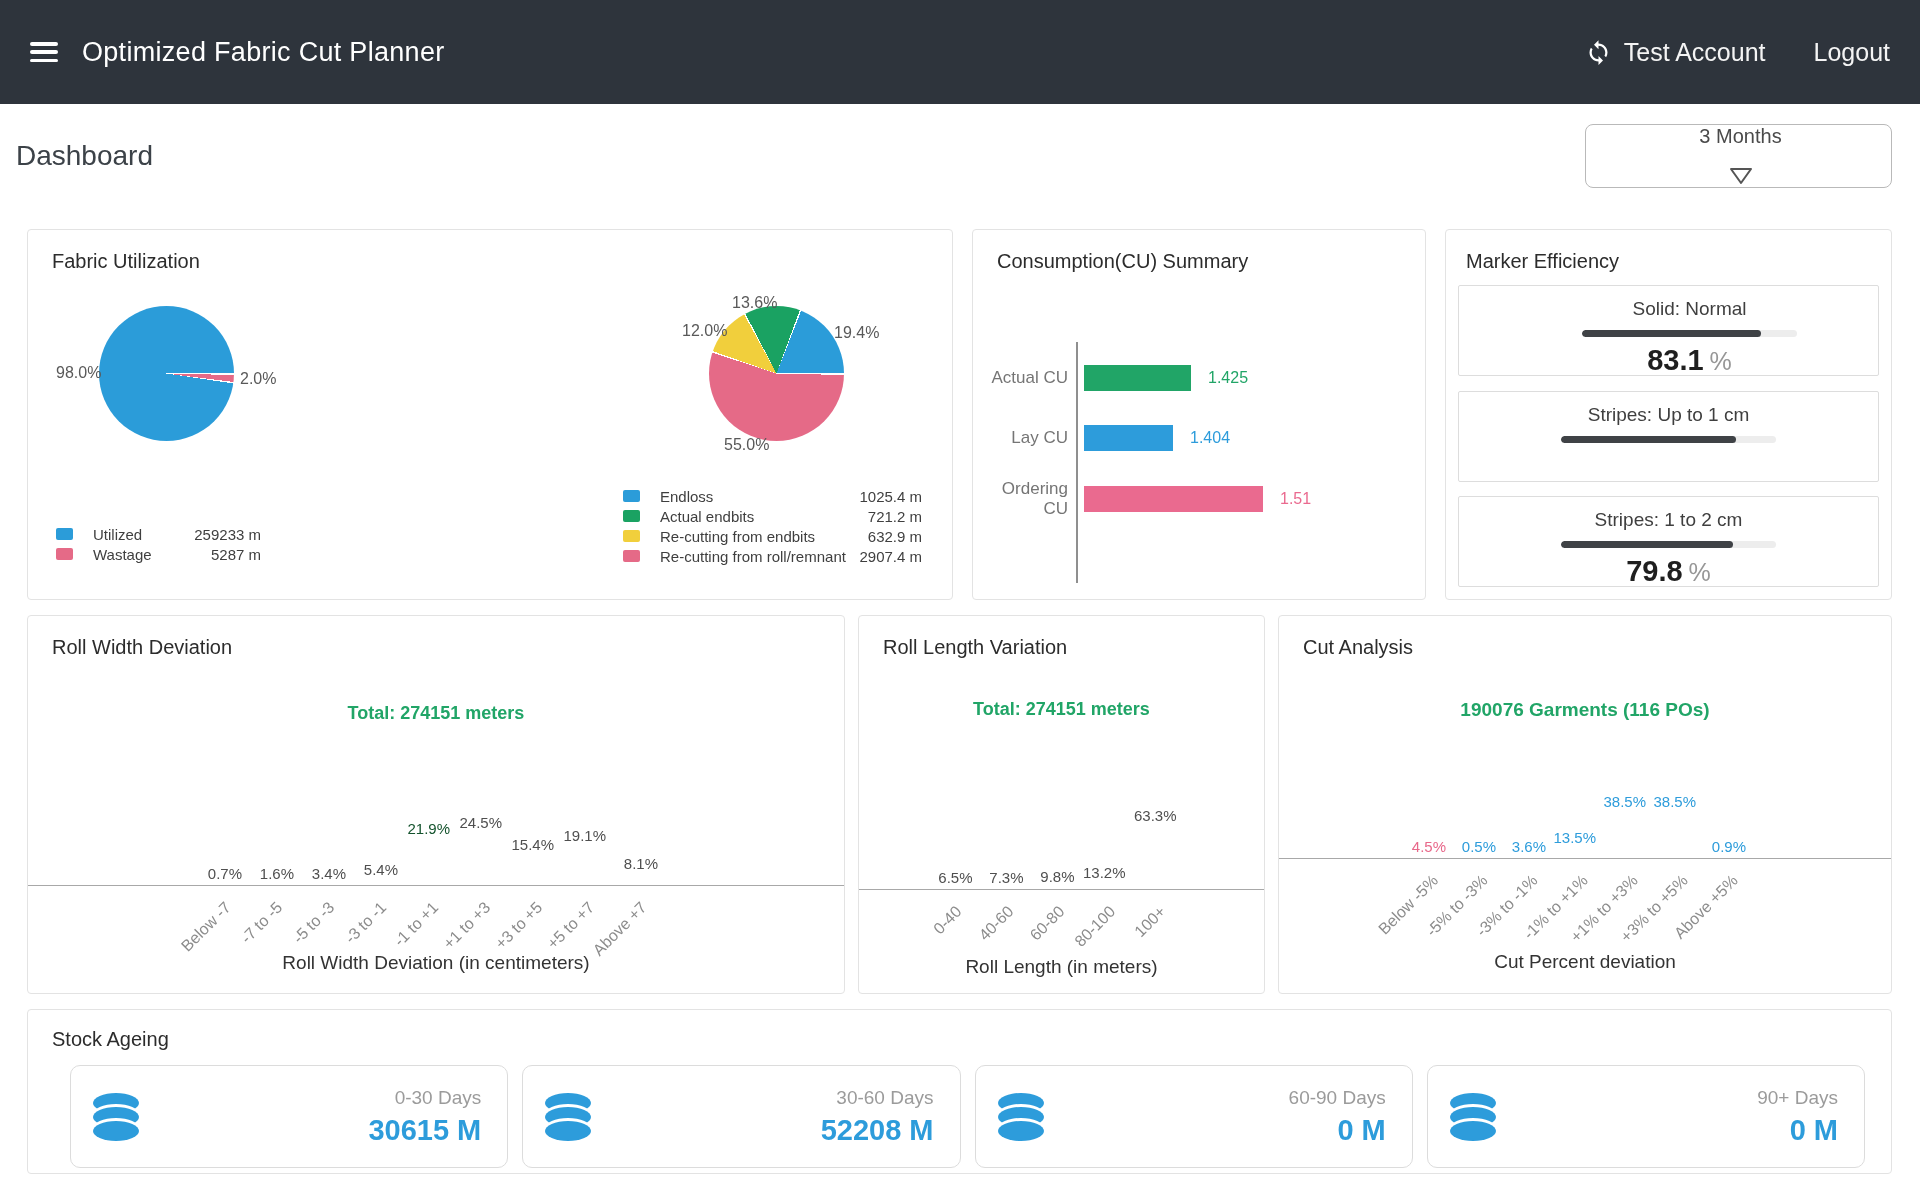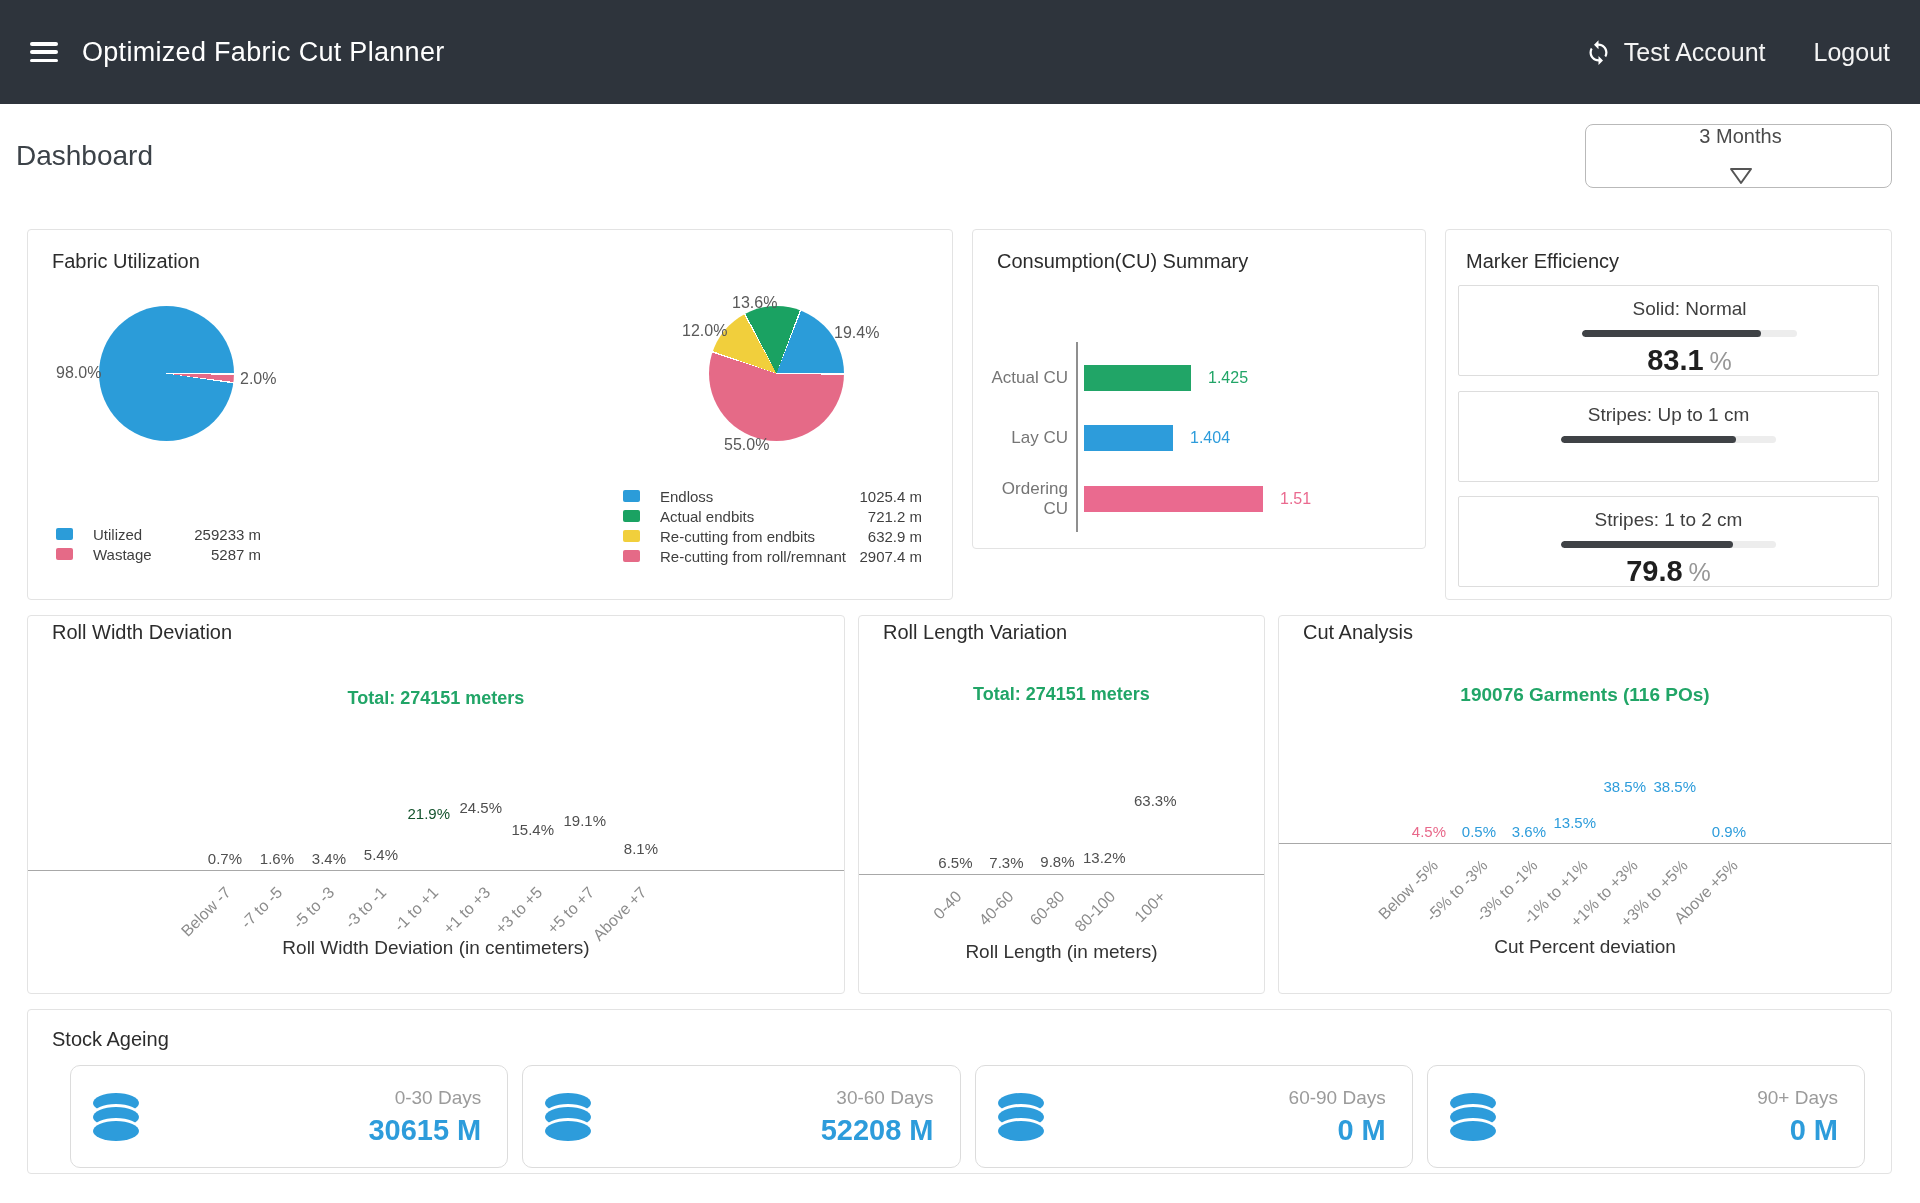--- a/index.html
+++ b/index.html
@@ -21,21 +21,21 @@
   .select { width:307px; height:64px; border:1.5px solid #b9b9b9; border-radius:8px; display:flex; align-items:center; justify-content:space-between; padding:0 22px 0 26px; font-size:20px; color:#4a4a4a; cursor:pointer; background:#fff;flex-direction:column; }
 
   
   .content { margin:41px 28px 0 27px; display:flex; flex-direction:column; gap:15px; }
   .row { display:flex; justify-content:space-between; }
   .panel { background:#fff; border:1px solid #e3e3e3; border-radius:4px; position:relative; }
   .panel h2 { font-size:20px; font-weight:500; color:#2c2c2c; }
 
   
   .p-fabric { width:926px; height:371px; }
-  .p-consumption { width:454px; height:320px; }
+  .p-consumption { width:454px; height:371px; }
   .p-marker { width:447px; height:371px; }
   .abs-title { position:absolute; left:24px; top:20px; }
 
   
   .pie { position:absolute; width:135px; height:135px; border-radius:50%; }
   #pie1 { left:71px; top:76px; }
   #pie2 { left:681px; top:76px; }
   .plabel { position:absolute; font-size:16px; color:#595959; white-space:nowrap; }
   .pl-98 { left:28px; top:134px; }
   .pl-2 { left:212px; top:140px; }
@@ -63,21 +63,21 @@
   
   .mcard { position:absolute; left:12px; right:12px; height:91px; border:1px solid #ddd; border-radius:2px; text-align:center; padding-top:12px; }
   .mc-0 { top:55px;padding-left:42px; } .mc-1 { top:161px; } .mc-2 { top:266px; }
   .mlabel { font-size:19px; color:#3f3f3f; }
   .mtrack { width:215px; height:7px; background:#ededed; border-radius:4px; margin:10px auto 0; overflow:hidden; }
   .mfill { height:7px; background:#3f4246; border-radius:4px; }
   .mvalue { margin-top:7px; font-size:29px; font-weight:bold; color:#1f1f1f; }
   .munit { font-size:25px; font-weight:normal; color:#979797; margin-left:6px; }
 
   
-  .vpanel { padding-top:5px; height:379px; overflow:hidden; }
+  .vpanel { padding-top:20px; height:379px; overflow:hidden; }
   .vp-width { width:818px; }
   .vp-length { width:407px; }
   .vp-cut { width:614px; }
   .vpanel h2 { margin-left:24px; }
   .total { text-align:center; font-size:18px; font-weight:bold; color:#21a567; }
   .t-a { margin-top:44px; } .t-b { margin-top:40px; } .t-c { margin-top:40px; font-size:19px; }
   .plot { display:flex; align-items:flex-end; justify-content:center; border-bottom:1px solid #a8a8a8; }
   .pl-a { margin-top:12px; height:150px; } .pl-b { margin-top:4px; height:166px; } .pl-c { margin-top:6px; height:132px; }
   .slot { display:flex; flex-direction:row; align-items:center; justify-content:flex-end; }
   .bval { white-space:nowrap; font-size:15px; color:#4f4f4f; margin-bottom:3px; font-weight:500; }

